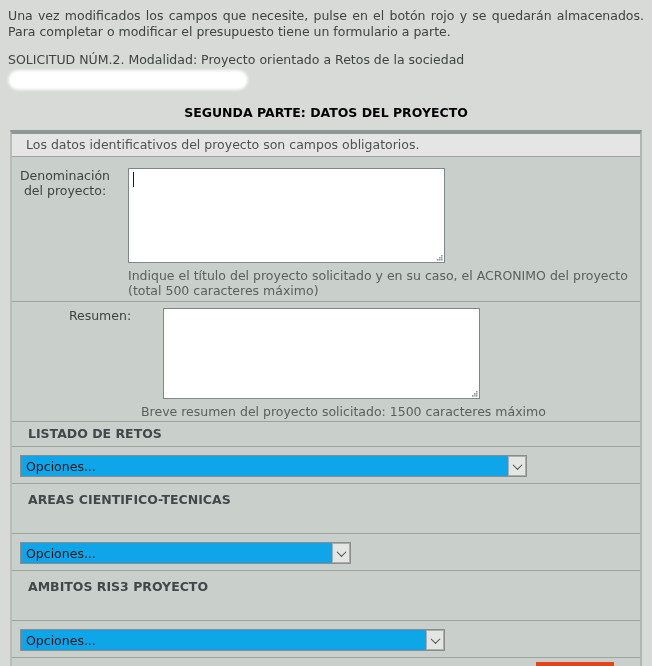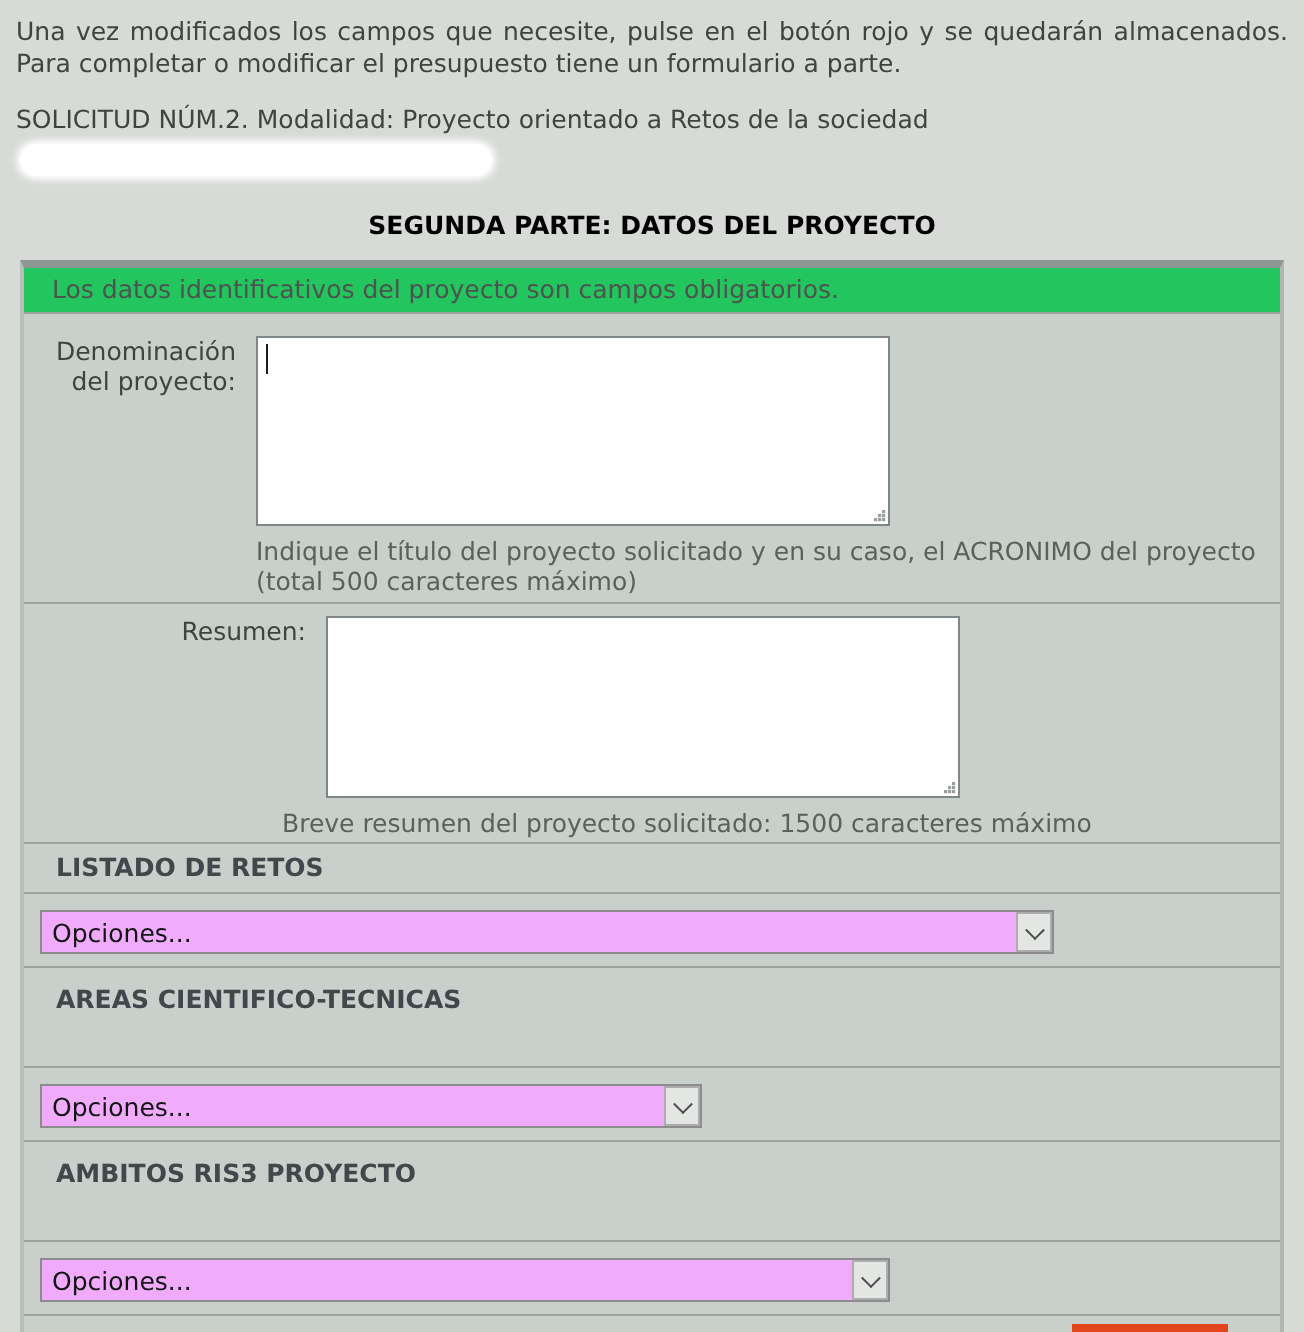--- a/index.html
+++ b/index.html
@@ -23,43 +23,43 @@
   .form-table{
     margin:10px 0 0 10px;width:632px;box-sizing:border-box;
     background:#c9cfca;
     border-top:4px solid #8d9793;
     border-bottom:4px solid #8d9793;
     border-left:2px solid #b7bdb8;
     border-right:2px solid #b0b6b1;
   }
   .row{border-bottom:1px solid #9da49f;}
   .row:last-child{border-bottom:none;}
-  .notice-row{background:#22c55e;padding:3px 10px 4px 14px;color:#4d534f;line-height:15px;}
+  .notice-row{background:#e5e5e5;padding:3px 10px 4px 14px;color:#4d534f;line-height:15px;}
   .field-row{display:flex;}
-  .label-col{width:106px;padding:11px 10px 0 0;text-align:right;line-height:15px;color:#3e4440;flex:none;}
+  .label-col{width:106px;padding:11px 10px 0 0;text-align:center;line-height:15px;color:#3e4440;flex:none;}
   .label-col.top6{padding-top:6px;margin-left:35px;}
   .content-col{flex:1;min-width:0;}
   .ta-wrap{position:relative;width:315px;background:#fff;border:1px solid #7f868a;}
   .ta-wrap.h-denom{height:93px;margin-top:11px;}
   .ta-wrap.h-resumen{height:89px;margin-top:6px;}
   textarea.ta{
     width:100%;height:100%;box-sizing:border-box;border:none;outline:none;resize:none;
     background:transparent;font-family:inherit;font-size:12.5px;padding:2px 4px;
   }
   .caret{position:absolute;left:4px;top:3px;width:1px;height:15px;background:#1c1c1c;}
   .grip{position:absolute;right:1px;bottom:1px;width:9px;height:9px;}
   .help{margin:5px 0 3px 0;width:516px;color:#5a615c;line-height:15px;}
   .help.resumen{margin-left:-22px;width:420px;margin-bottom:2px;}
 
   .section-header{padding:4px 10px 4px 16px;font-weight:bold;color:#41474b;line-height:16px;}
   .section-header.tall{padding-top:8px;padding-bottom:25px;}
   .select-row{padding:8px 0 6px 8px;}
   .select{
     display:flex;align-items:stretch;height:22px;box-sizing:border-box;
-    background:#f0abfc;border:1px solid #8c8c8c;
+    background:#0ea5e9;border:1px solid #8c8c8c;
   }
   .select .value{flex:1;padding:3px 4px 0 5px;color:#141414;overflow:hidden;white-space:nowrap;}
   .select .arrow-btn{
     flex:none;width:18px;margin:0 0 0 2px;box-sizing:border-box;
     background:#e3e6e2;border:1px solid #acacac;
     display:flex;align-items:center;justify-content:center;
   }
   .chev{width:6px;height:6px;border-right:1.5px solid #4d4d4d;border-bottom:1.5px solid #4d4d4d;
     transform:rotate(45deg) translate(-1px,-1px);}
   .w-retos{width:507px;}

